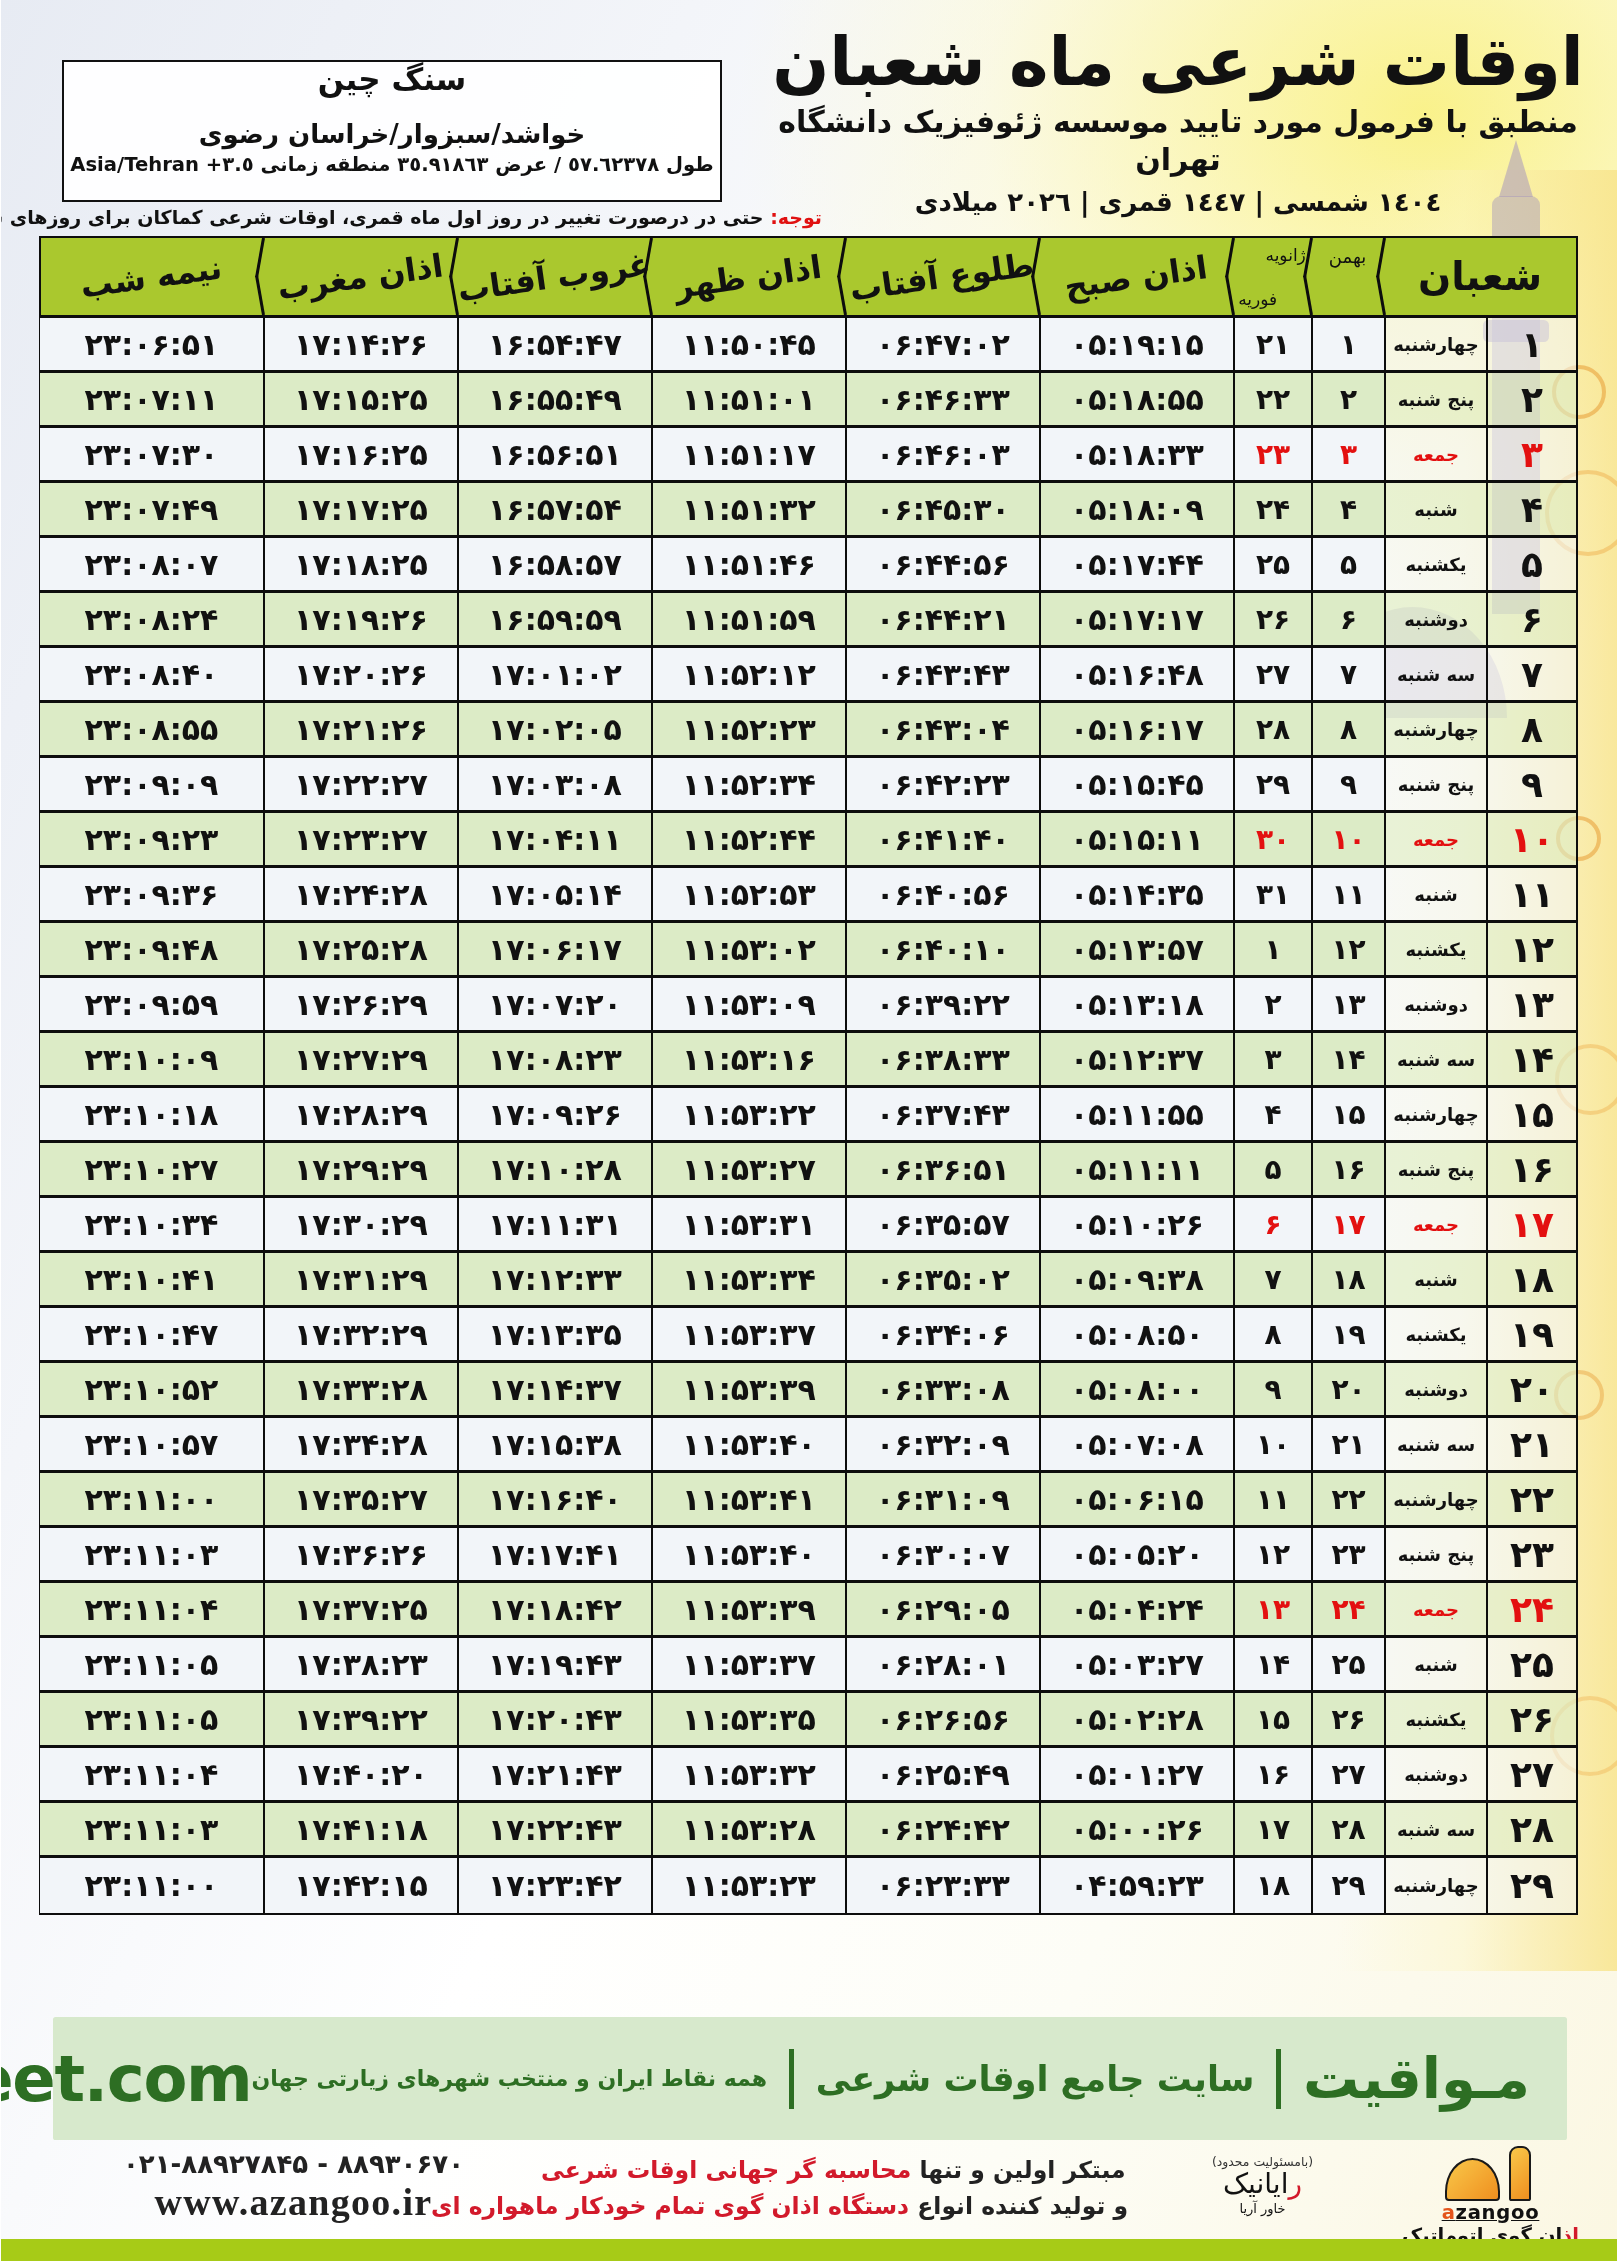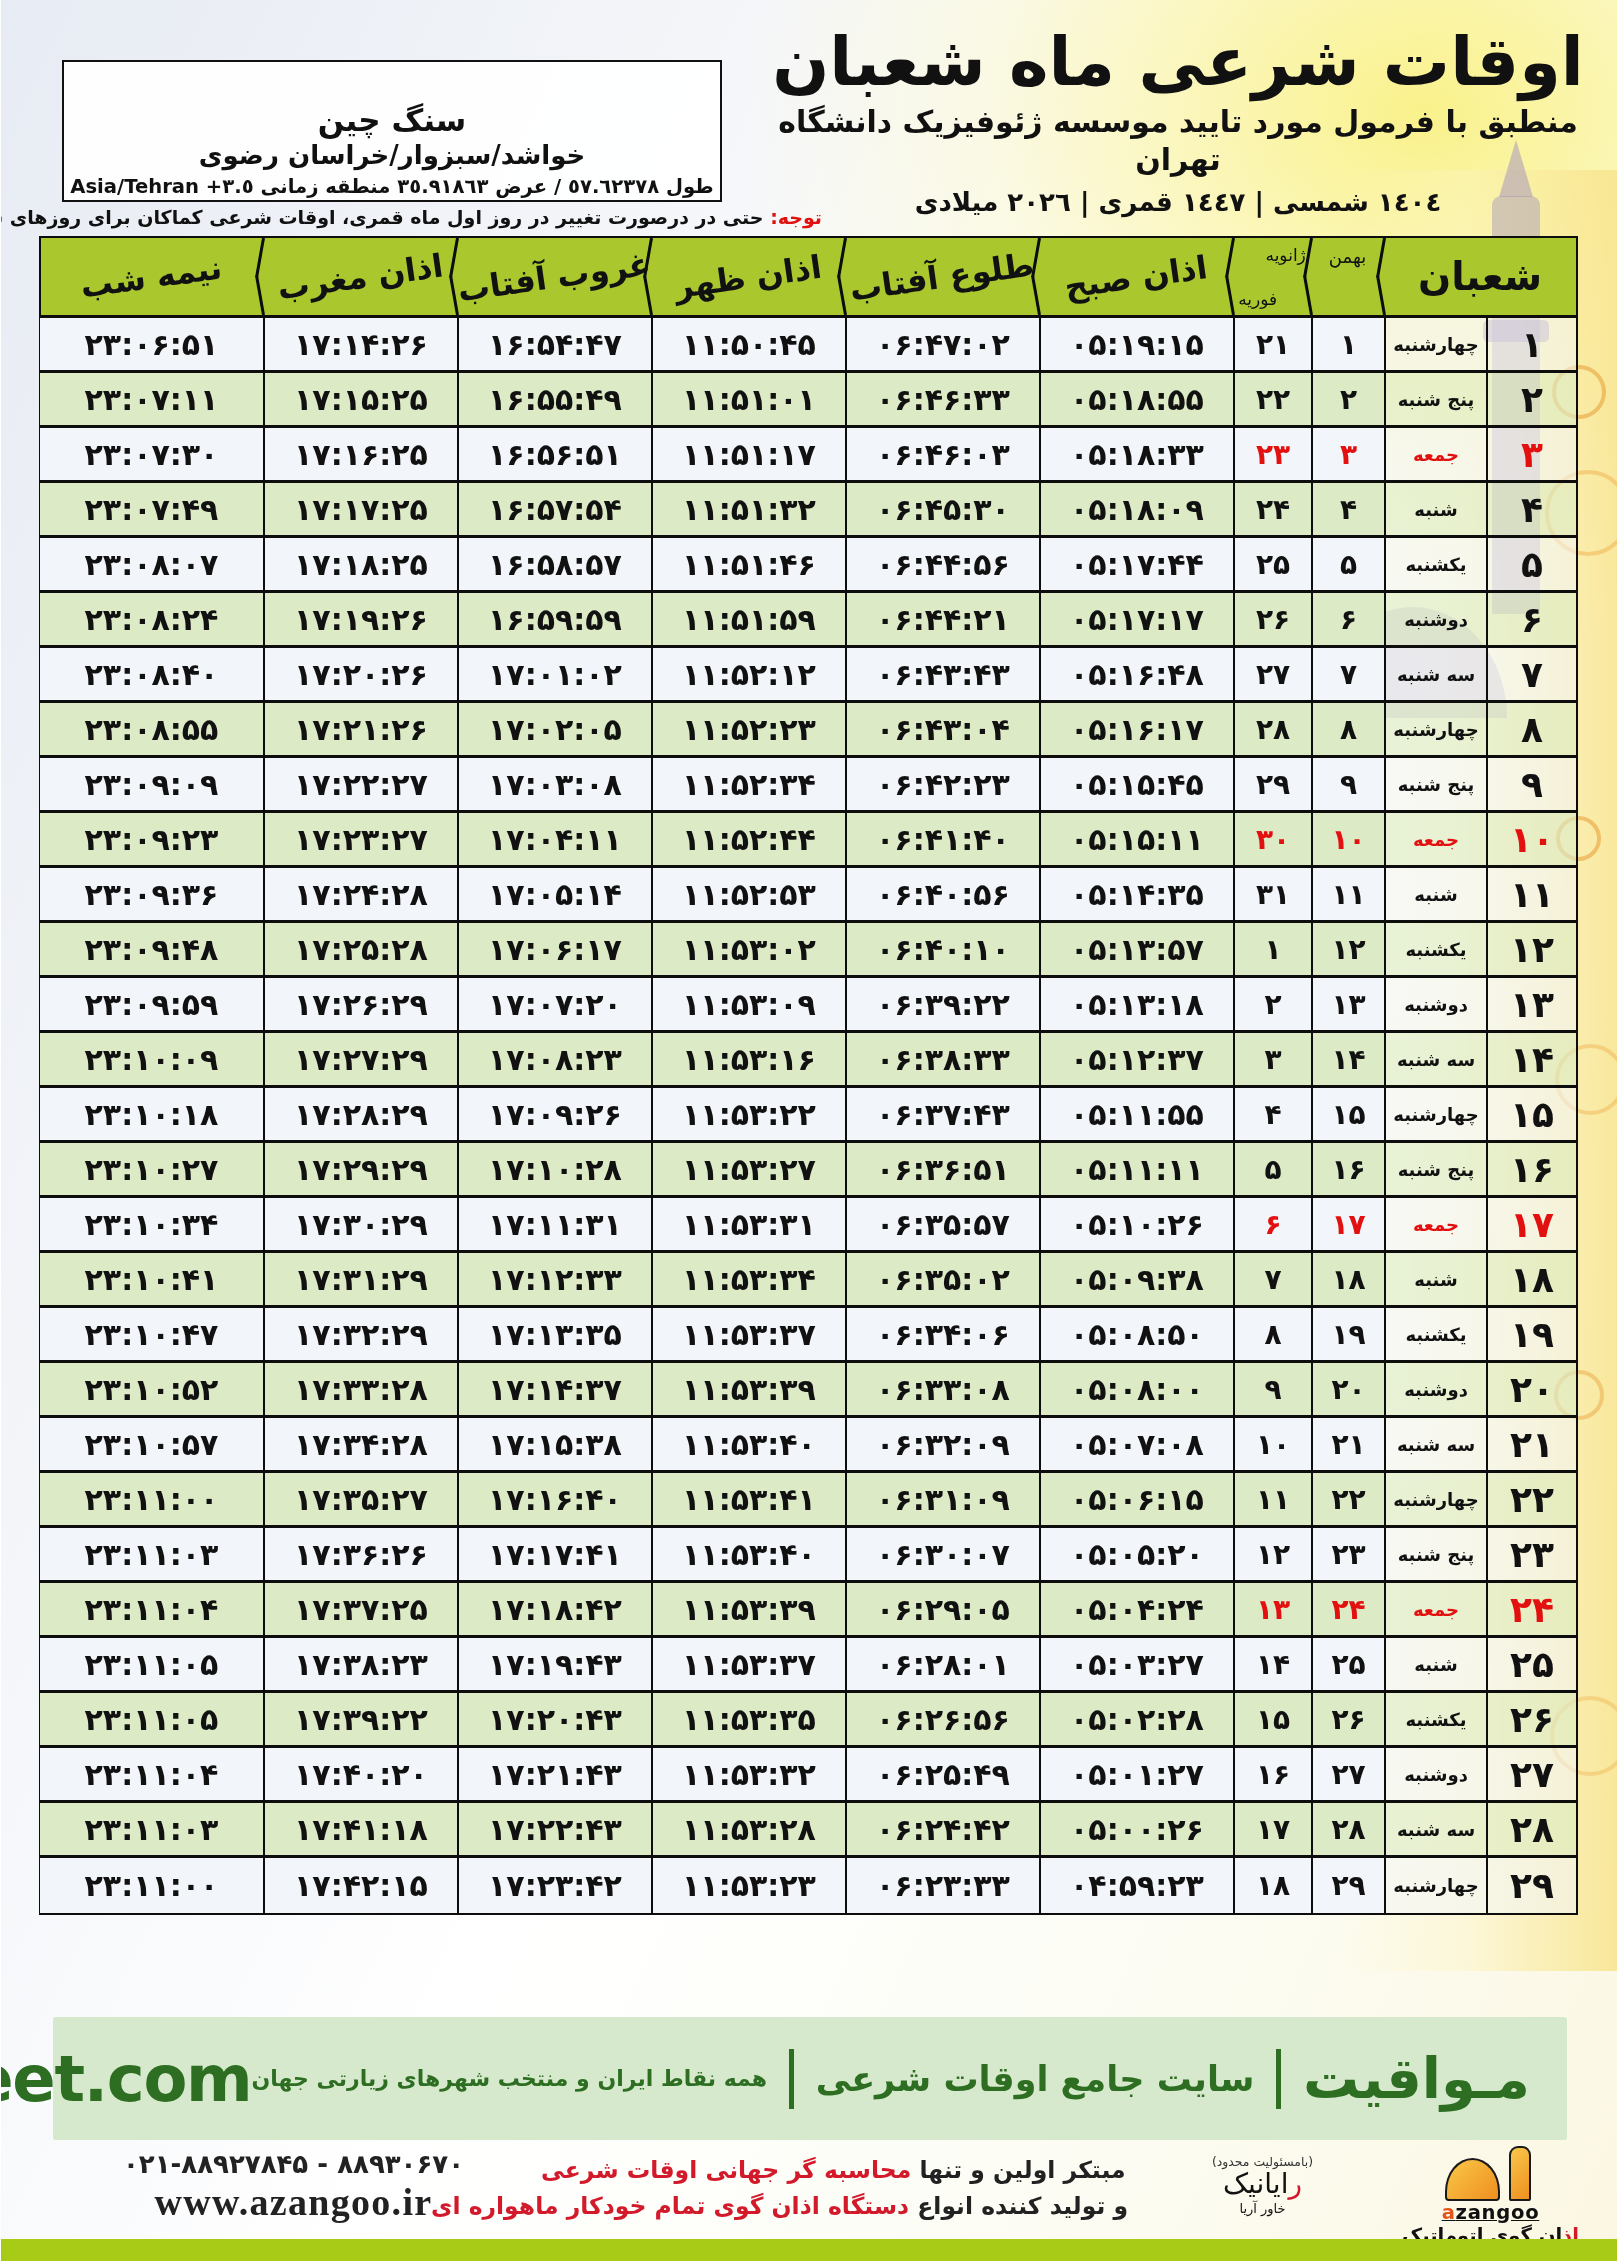--- a/index.html
+++ b/index.html
@@ -49,25 +49,25 @@
   .swirl.s4{right:-7.8px;top:1044px;width:63px;height:63px;border-color:rgba(238,170,70,.4);}
   .swirl.s5{right:14.4px;top:1370px;width:42px;height:42px;border-color:rgba(232,156,52,.42);}
   .swirl.s6{right:-11.7px;top:1696px;width:72px;height:72px;border-color:rgba(238,170,70,.35);}
 
   
   .loc-box{
     position:absolute;left:62px;top:60px;width:660px;height:142px;
     background:rgba(255,255,255,.92);
     border:2.6px solid #111;
     box-sizing:border-box;
-    display:flex;flex-direction:column;align-items:center;justify-content:flex-end;
+    display:flex;flex-direction:column;align-items:center;justify-content:flex-start;
     text-align:center;color:#111;
   }
   .loc-line1{font-size:31px;font-weight:bold;line-height:1.15;}
-  .loc-line2{font-size:26px;font-weight:bold;line-height:1.3;}
+  .loc-line2{font-size:26px;font-weight:bold;line-height:1.3;margin-top:20px;}
   .loc-line3{font-size:19.6px;font-weight:bold;line-height:1.4;}
 
   
   .title-block{
     position:absolute;left:770px;top:23.5px;width:816px;
     text-align:center;color:#111;
   }
   .main-title{font-size:67px;font-weight:bold;line-height:1.15;margin:0;}
   .sub-title{font-size:30px;font-weight:bold;line-height:1.25;margin-top:2.6px;}
   .date-line{font-size:26px;font-weight:bold;margin-top:9px;}

